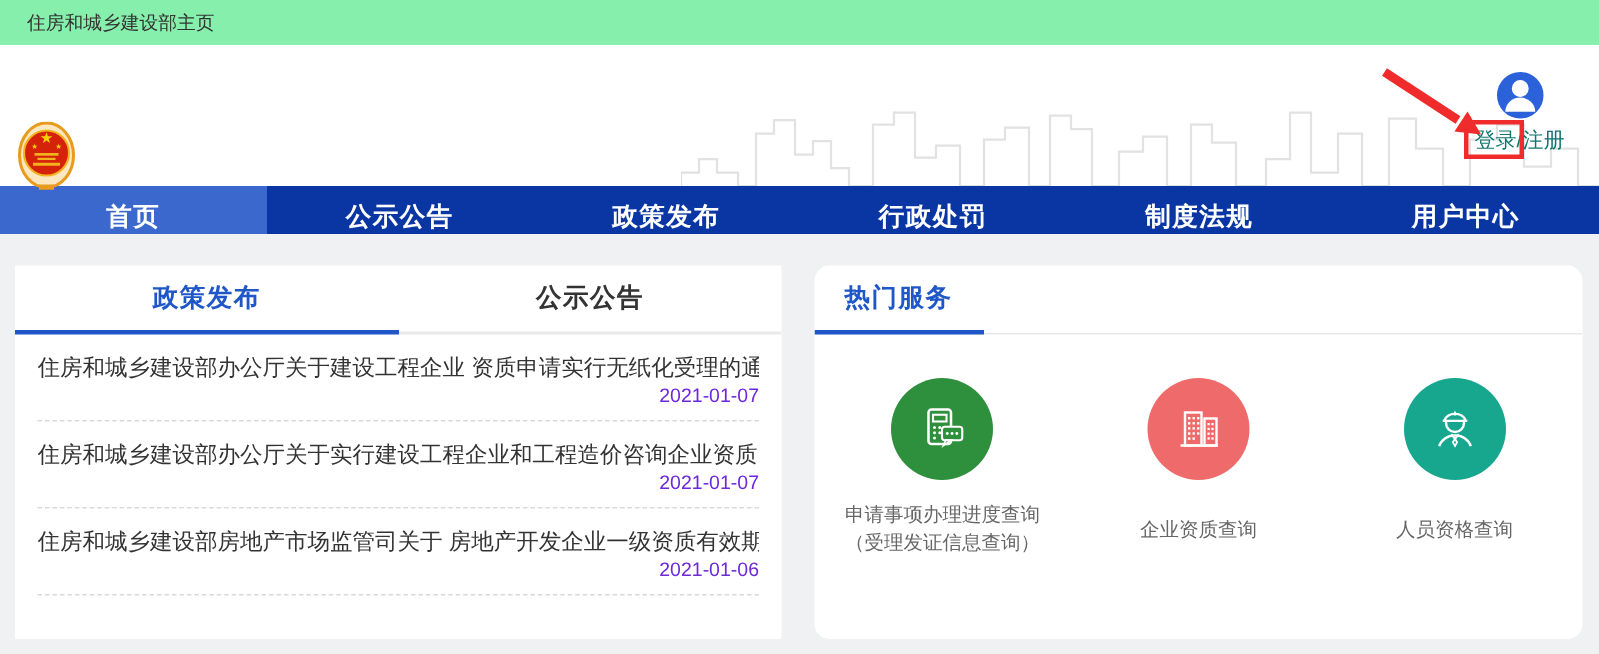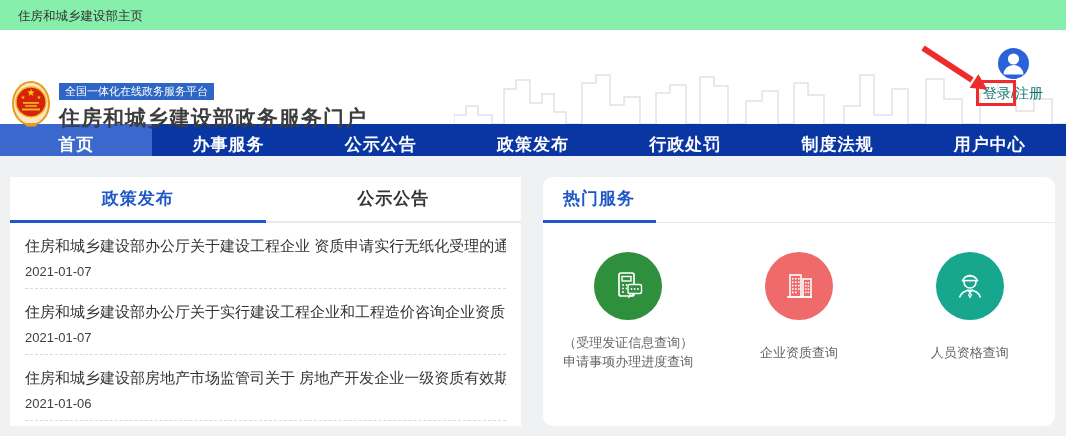--- a/index.html
+++ b/index.html
@@ -41,21 +41,21 @@
 
   .tabs { display:flex; height:46px; }
   .tab { flex:1; text-align:center; line-height:43px; font-size:17px; font-weight:bold;
          color:#333; border-bottom:2px solid #e9e9e9; cursor:pointer; letter-spacing:1px; }
   .tab.active { color:#1f56c8; border-bottom:3px solid #1f56c8; }
 
   .news-list { padding:0 15px; }
   .news-item { padding:13px 0 9px; border-bottom:1px dashed #d9d9d9; }
   .news-title { font-size:15px; color:#333; line-height:20px; cursor:pointer;
                 white-space:nowrap; overflow:hidden; }
-  .news-date { font-size:13px; color:#404040; margin-top:8px; }
+  .news-date { font-size:13px; color:#6d28d9; margin-top:0;text-align:right; }
 
   .rp-header { position:relative; height:46px; line-height:43px; padding-left:20px;
                font-size:17px; font-weight:bold; color:#1f56c8; letter-spacing:1px;
                border-bottom:1px solid #e9e9e9; }
   .rp-header::after { content:""; position:absolute; left:0; bottom:-1px; width:113px;
                       height:3px; background:#1f56c8; }
 
   .services { display:flex; margin-top:29px; }
   .service-card { flex:1; text-align:center; cursor:pointer; }
   .service-circle { width:68px; height:68px; border-radius:50%; margin:0 auto;
@@ -89,24 +89,20 @@
         <circle cx="19" cy="21" r="15" fill="#d5220a"></circle>
         <circle cx="19" cy="21" r="15" fill="none" stroke="#f2b31c" stroke-width="1.4"></circle>
         <text x="19" y="14.5" font-size="10" fill="#f8d000" text-anchor="middle">★</text>
         <text x="11" y="18" font-size="5" fill="#f8d000" text-anchor="middle">★</text>
         <text x="27" y="18" font-size="5" fill="#f8d000" text-anchor="middle">★</text>
         <rect x="11" y="21" width="16" height="1.8" fill="#f2b31c"></rect>
         <rect x="13" y="24.2" width="12" height="1.5" fill="#f2b31c"></rect>
         <rect x="10" y="27.5" width="18" height="2" fill="#f2b31c"></rect>
         <rect x="14" y="42" width="10" height="3.5" fill="#e89b1c"></rect>
       </svg>
-      <div class="brand-text">
-        <span class="badge" style="background-color: rgb(45, 102, 196);">全国一体化在线政务服务平台</span>
-        <div class="portal-title">住房和城乡建设部政务服务门户</div>
-      </div>
     </div>
 
     <div class="user-area">
       <svg class="user-icon" width="33" height="33" viewBox="0 0 33 33">
         <circle cx="16.5" cy="16.5" r="15.5" fill="#2b62d9"></circle>
         <circle cx="16.5" cy="12" r="5.6" fill="#fff"></circle>
         <path d="M6.5 27.5 a10 9.5 0 0 1 20 0 z" fill="#fff"></path>
       </svg>
       <div class="login-row">
         <span>登录</span><span>/</span><span>注册</span>
@@ -115,21 +111,20 @@
   </div>
 
   <svg class="annot-arrow" width="78" height="52" viewBox="0 0 78 52">
     <line x1="5" y1="4" x2="54" y2="36" stroke-width="6" stroke="#f02b2b"></line>
     <polygon points="0,-8 16,0 0,8" transform="translate(56,37) rotate(33)" fill="#f02b2b"></polygon>
   </svg>
   <div class="annot-box" style="border-color: rgb(240, 43, 43);"></div>
 
   <div class="nav" style="background-color: rgb(10, 54, 164);">
     <div class="nav-item" style="background-color: rgb(58, 104, 205);">首页</div>
-    <div class="nav-item">办事服务</div>
     <div class="nav-item">公示公告</div>
     <div class="nav-item">政策发布</div>
     <div class="nav-item">行政处罚</div>
     <div class="nav-item">制度法规</div>
     <div class="nav-item">用户中心</div>
   </div>
 
   <div class="main">
 
     <div class="panel left-panel">
@@ -173,22 +168,22 @@
               <rect x="18" y="16.5" width="13.5" height="9" rx="1.8" fill="currentColor" stroke="#fff" stroke-width="1.4"></rect>
               <polygon points="20.5,25.5 19,29 24,25.5" fill="currentColor" stroke="#fff" stroke-width="1.2"></polygon>
               <g fill="#fff">
                 <circle cx="21.5" cy="21" r="0.95"></circle>
                   <circle cx="24.7" cy="21" r="0.95"></circle>
                   <circle cx="27.9" cy="21" r="0.95"></circle>
               </g>
             </svg>
           </div>
           <div class="service-label">
+            <span>申请事项办理进度查询</span>
             <span>（受理发证信息查询）</span>
-            <span>申请事项办理进度查询</span>
           </div>
         </div>
 
         <div class="service-card">
           <div class="service-circle" style="color: rgb(239, 106, 107);">
             <svg width="36" height="36" viewBox="0 0 36 36">
               <path d="M6 29 H31" stroke="#fff" stroke-width="1.6" fill="none"></path>
               <rect x="9" y="7" width="11" height="22" fill="none" stroke="#fff" stroke-width="1.6"></rect>
               <rect x="22" y="11" width="8" height="18" fill="none" stroke="#fff" stroke-width="1.6"></rect>
               <g fill="#fff">

